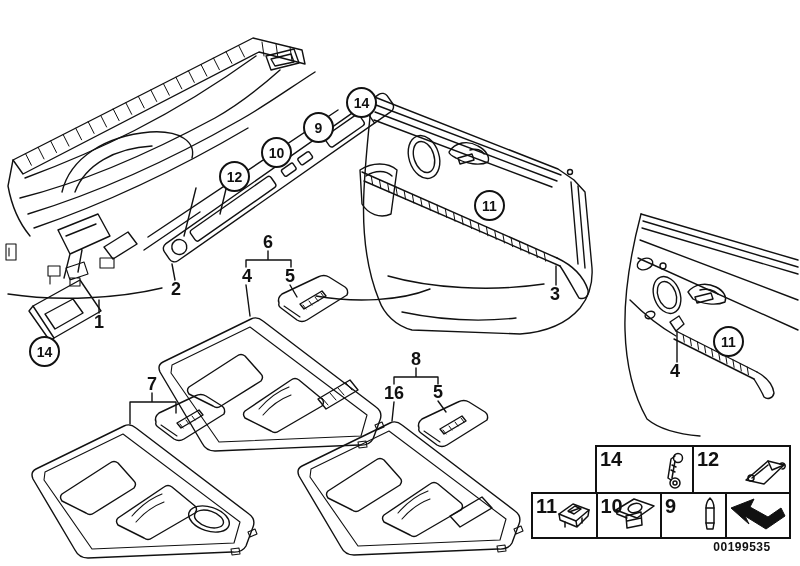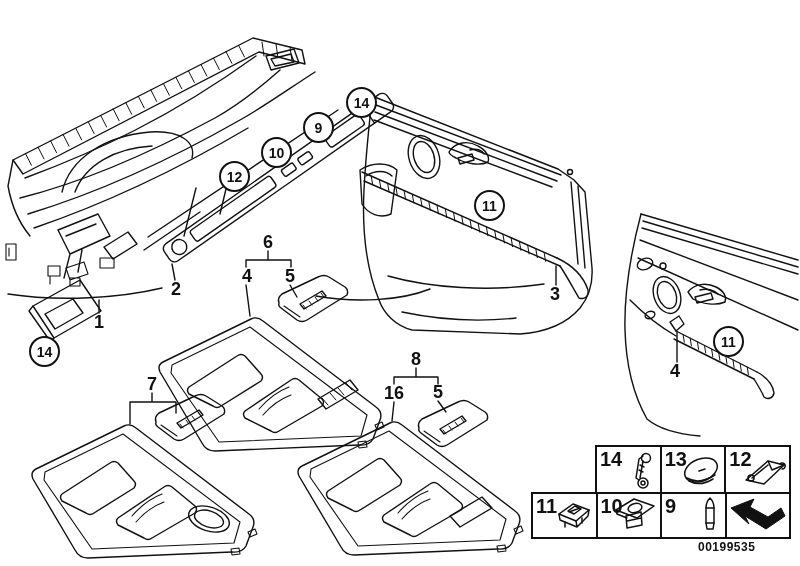--- a/index.html
+++ b/index.html
@@ -11,21 +11,21 @@
            font-weight:bold;font-size:14px;line-height:1;z-index:5;}
   .plabel{position:absolute;transform:translate(-50%,-50%);font-weight:bold;font-size:18px;
           line-height:1;background:transparent;z-index:4;}
   .legend-row{position:absolute;display:flex;box-sizing:border-box;border:2px solid #111;background:#fff;z-index:6;}
   #legend-row1{left:595px;top:445px;width:196px;height:49px;border-bottom:none;}
   #legend-row2{left:531px;top:492px;width:260px;height:47px;}
   .legend-cell{position:relative;flex:1;box-sizing:border-box;border-left:2px solid #111;}
   .legend-cell:first-child{border-left:none;}
   .legend-num{position:absolute;left:3px;top:2px;font-weight:bold;font-size:20px;line-height:1;}
   .legend-icon{position:absolute;right:1px;bottom:2px;}
-  #part-number{position:absolute;left:698px;top:540px;width:88px;text-align:left;
+  #part-number{position:absolute;left:698px;top:540px;width:88px;text-align:center;
                font-weight:bold;font-size:12px;letter-spacing:.5px;}
   svg path, svg ellipse, svg circle, svg line, svg polyline{vector-effect:non-scaling-stroke;}
 </style>
 </head>
 <body>
 
 <div id="stage">
 
 <svg id="art" width="800" height="566" viewBox="0 0 800 566">
   <g fill="none" stroke="#111" stroke-width="1.4" stroke-linecap="round" stroke-linejoin="round">
@@ -178,30 +178,20 @@
       <g fill="none" stroke="#111" stroke-width="1.5" stroke-linecap="round" stroke-linejoin="round">
         <circle cx="19" cy="8" r="4.5"></circle>
             <circle cx="16" cy="33" r="5"></circle>
             <circle cx="16" cy="33" r="2"></circle>
         <path d="M12,9 L16,6 M12,9 L9,28 L12,30 M16,11 L13,28"></path>
         <path d="M13,15 l4,2 M12,20 l4,2"></path>
       </g>
     </svg>
   </div>
   <div class="legend-cell">
-    <span class="legend-num">13</span>
-    <svg class="legend-icon" width="46" height="40" viewBox="0 0 46 40">
-      <g fill="none" stroke="#111" stroke-width="1.5" stroke-linecap="round" stroke-linejoin="round">
-        <ellipse cx="24" cy="18" rx="17" ry="11" transform="rotate(-22 24 18)"></ellipse>
-        <path d="M10,26 Q22,33 38,23 M12,29 Q23,35 36,27"></path>
-        <path d="M22,19 l6,-2"></path>
-      </g>
-    </svg>
-  </div>
-  <div class="legend-cell">
     <span class="legend-num">12</span>
     <svg class="legend-icon" width="46" height="40" viewBox="0 0 46 40">
       <g fill="none" stroke="#111" stroke-width="1.5" stroke-linecap="round" stroke-linejoin="round">
         <path d="M4,28 L26,9 L42,13 L22,32 Z"></path>
         <path d="M26,9 L30,18 L42,13"></path>
         <path d="M10,26 L26,13"></path>
         <circle cx="9" cy="26" r="3"></circle>
         <path d="M38,12 a3,3 0 1 1 2,5"></path>
       </g>
     </svg>

